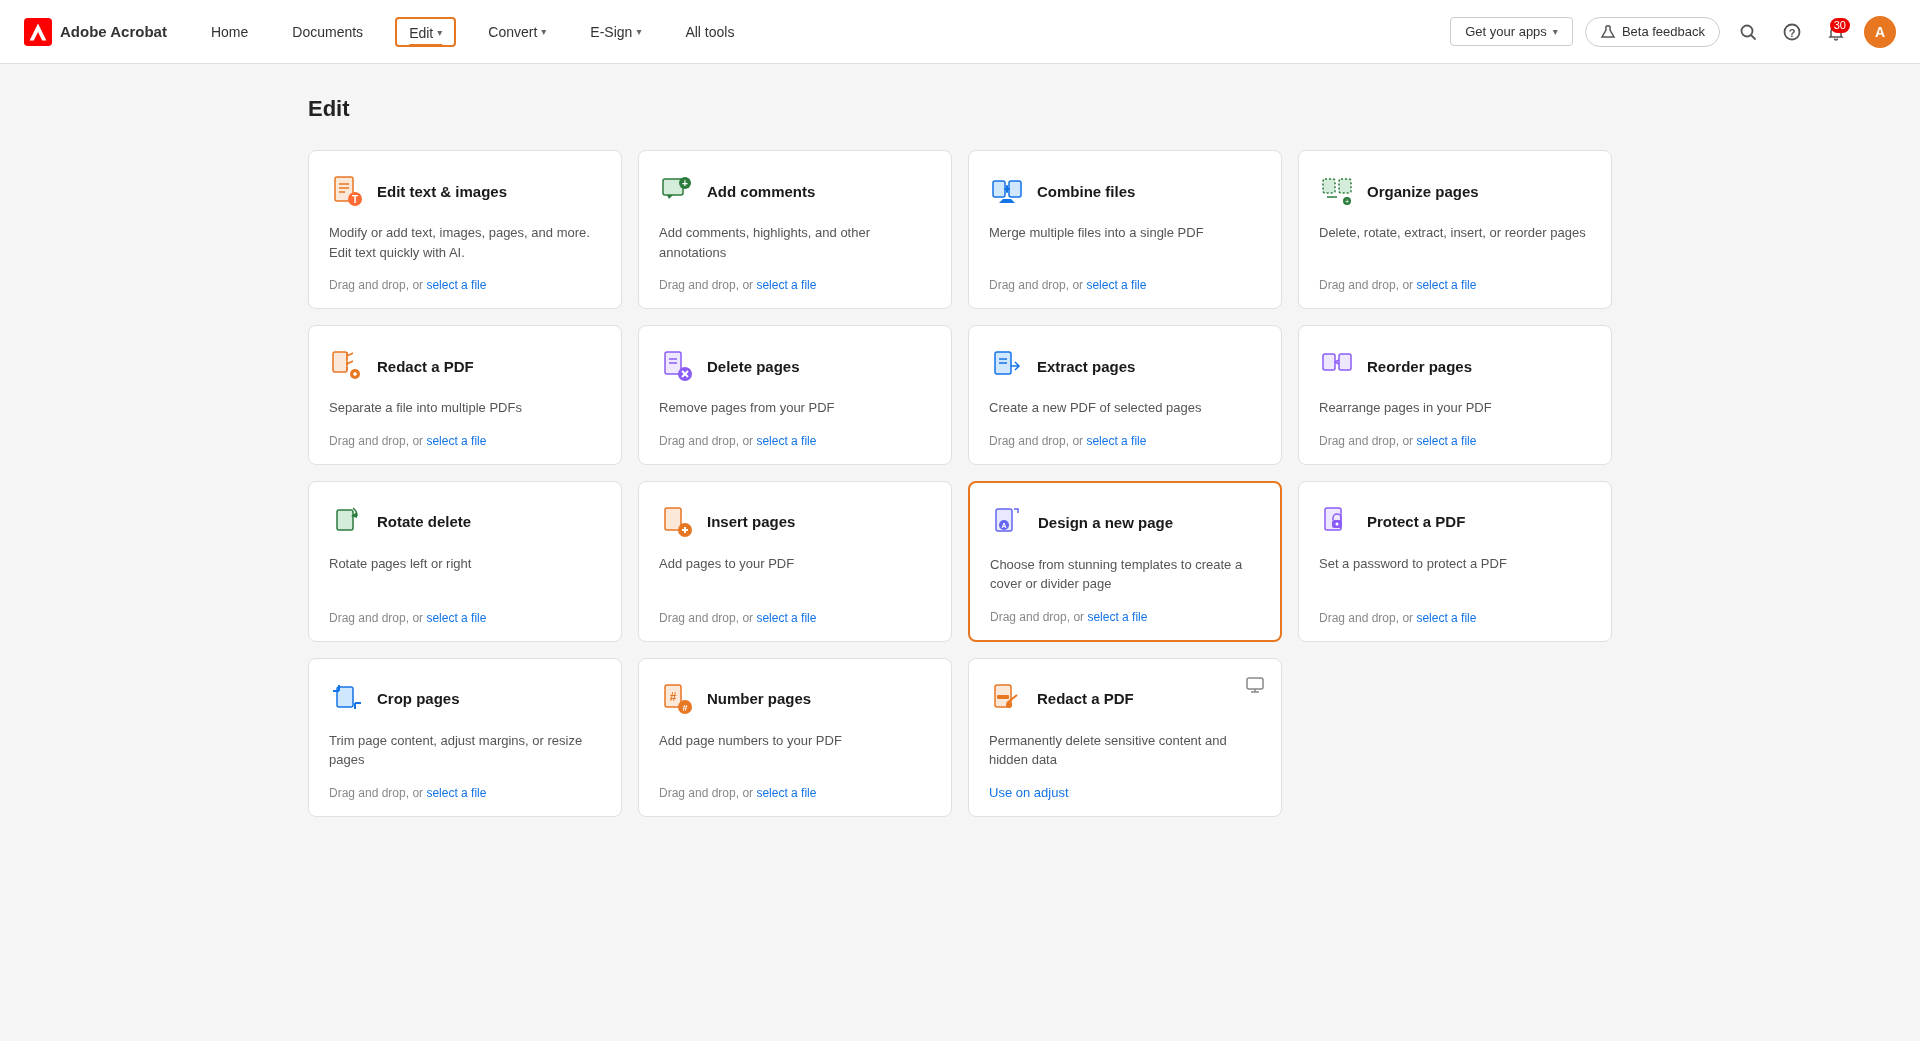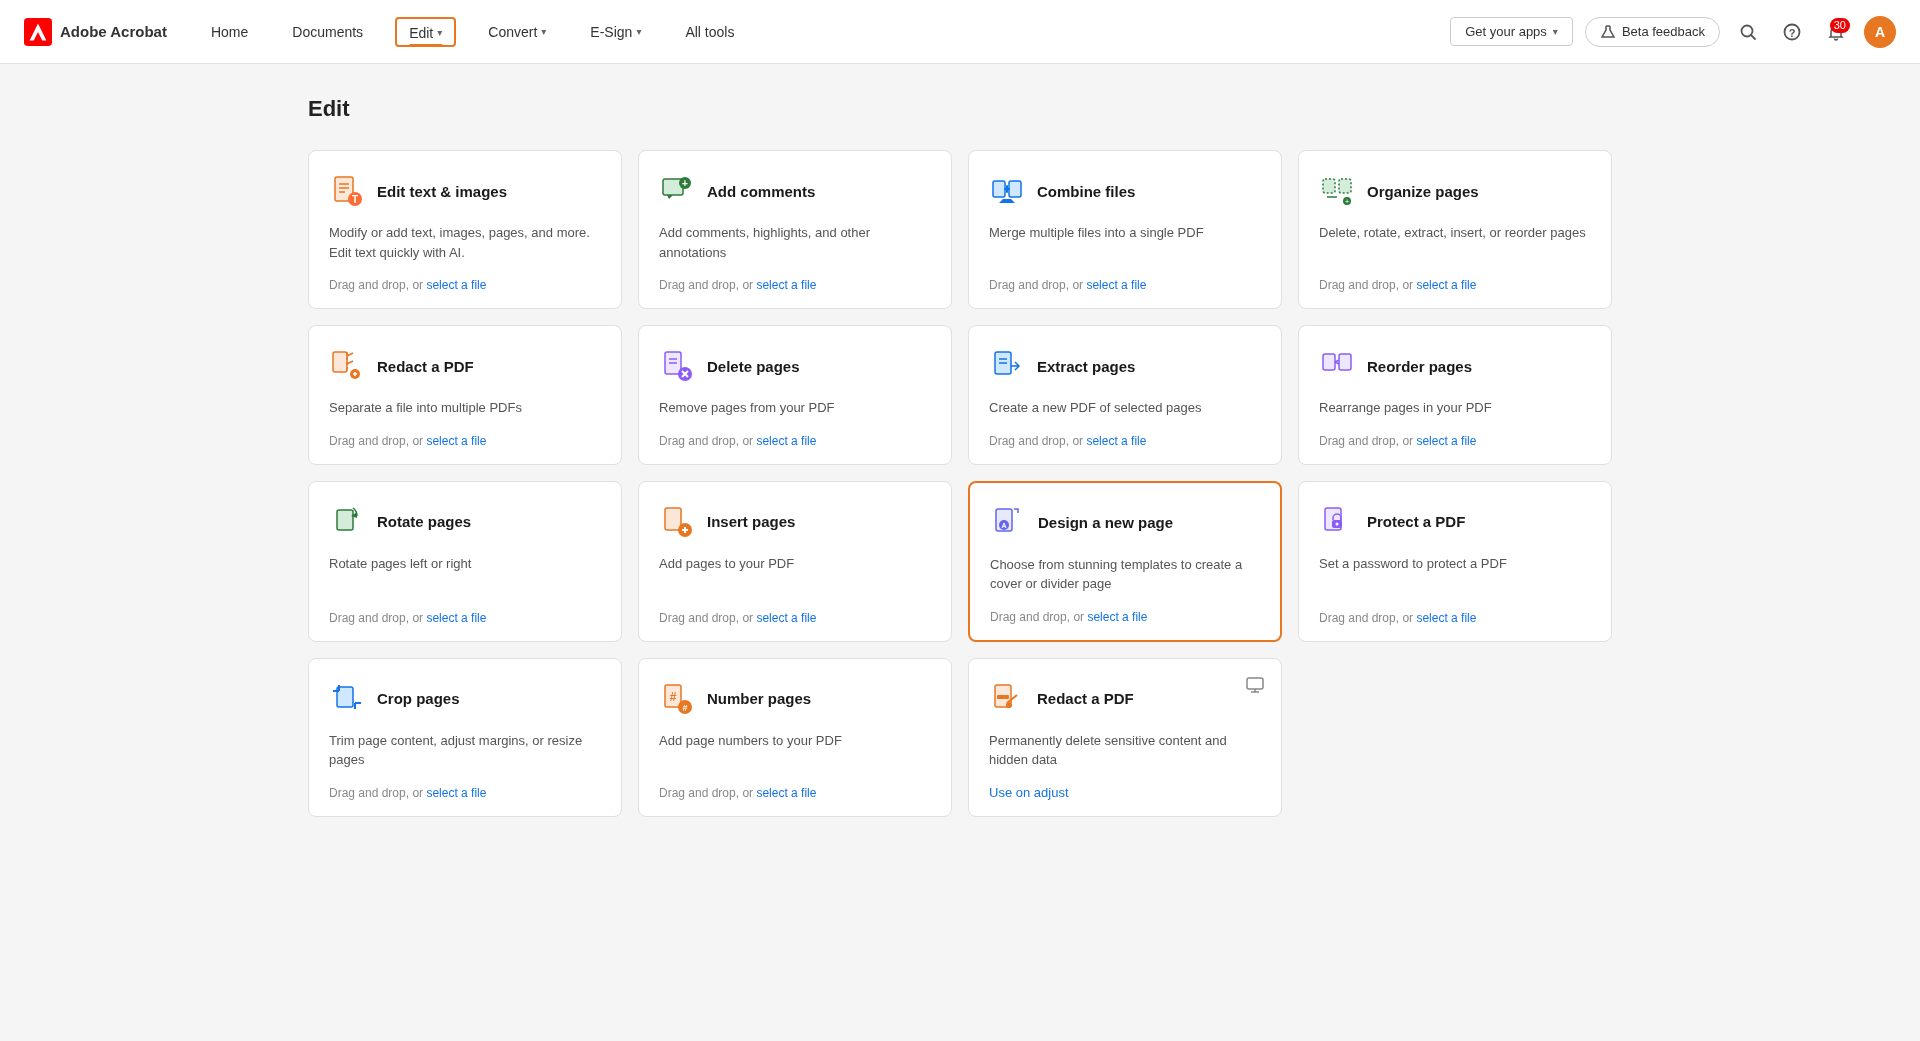--- a/index.html
+++ b/index.html
@@ -408,21 +408,21 @@
       <div class="tool-drop">Drag and drop, or <a class="tool-drop-link">select a file</a></div>
     </div>
 
     <div class="tool-card">
       <div class="tool-card-header">
         <svg class="tool-icon" viewBox="0 0 36 36">
           <rect x="8" y="6" width="16" height="20" rx="2" fill="#d4edda" stroke="#2c7b3c" stroke-width="1.5"></rect>
           <path d="M24 4 A10 10 0 0 1 28 12" stroke="#2c7b3c" stroke-width="1.5" fill="none"></path>
           <polygon points="28,8 28,14 22,12" fill="#2c7b3c"></polygon>
         </svg>
-        <span class="tool-title">Rotate pages</span>
+        <span class="tool-title">Rotate delete</span>
       </div>
       <p class="tool-desc">Rotate pages left or right</p>
       <div class="tool-drop">Drag and drop, or <a class="tool-drop-link">select a file</a></div>
     </div>
 
     <div class="tool-card">
       <div class="tool-card-header">
         <svg class="tool-icon" viewBox="0 0 36 36">
           <rect x="6" y="4" width="16" height="22" rx="2" fill="#fce8d8" stroke="#e87722" stroke-width="1.5"></rect>
           <circle cx="26" cy="26" r="7" fill="#e87722"></circle>

